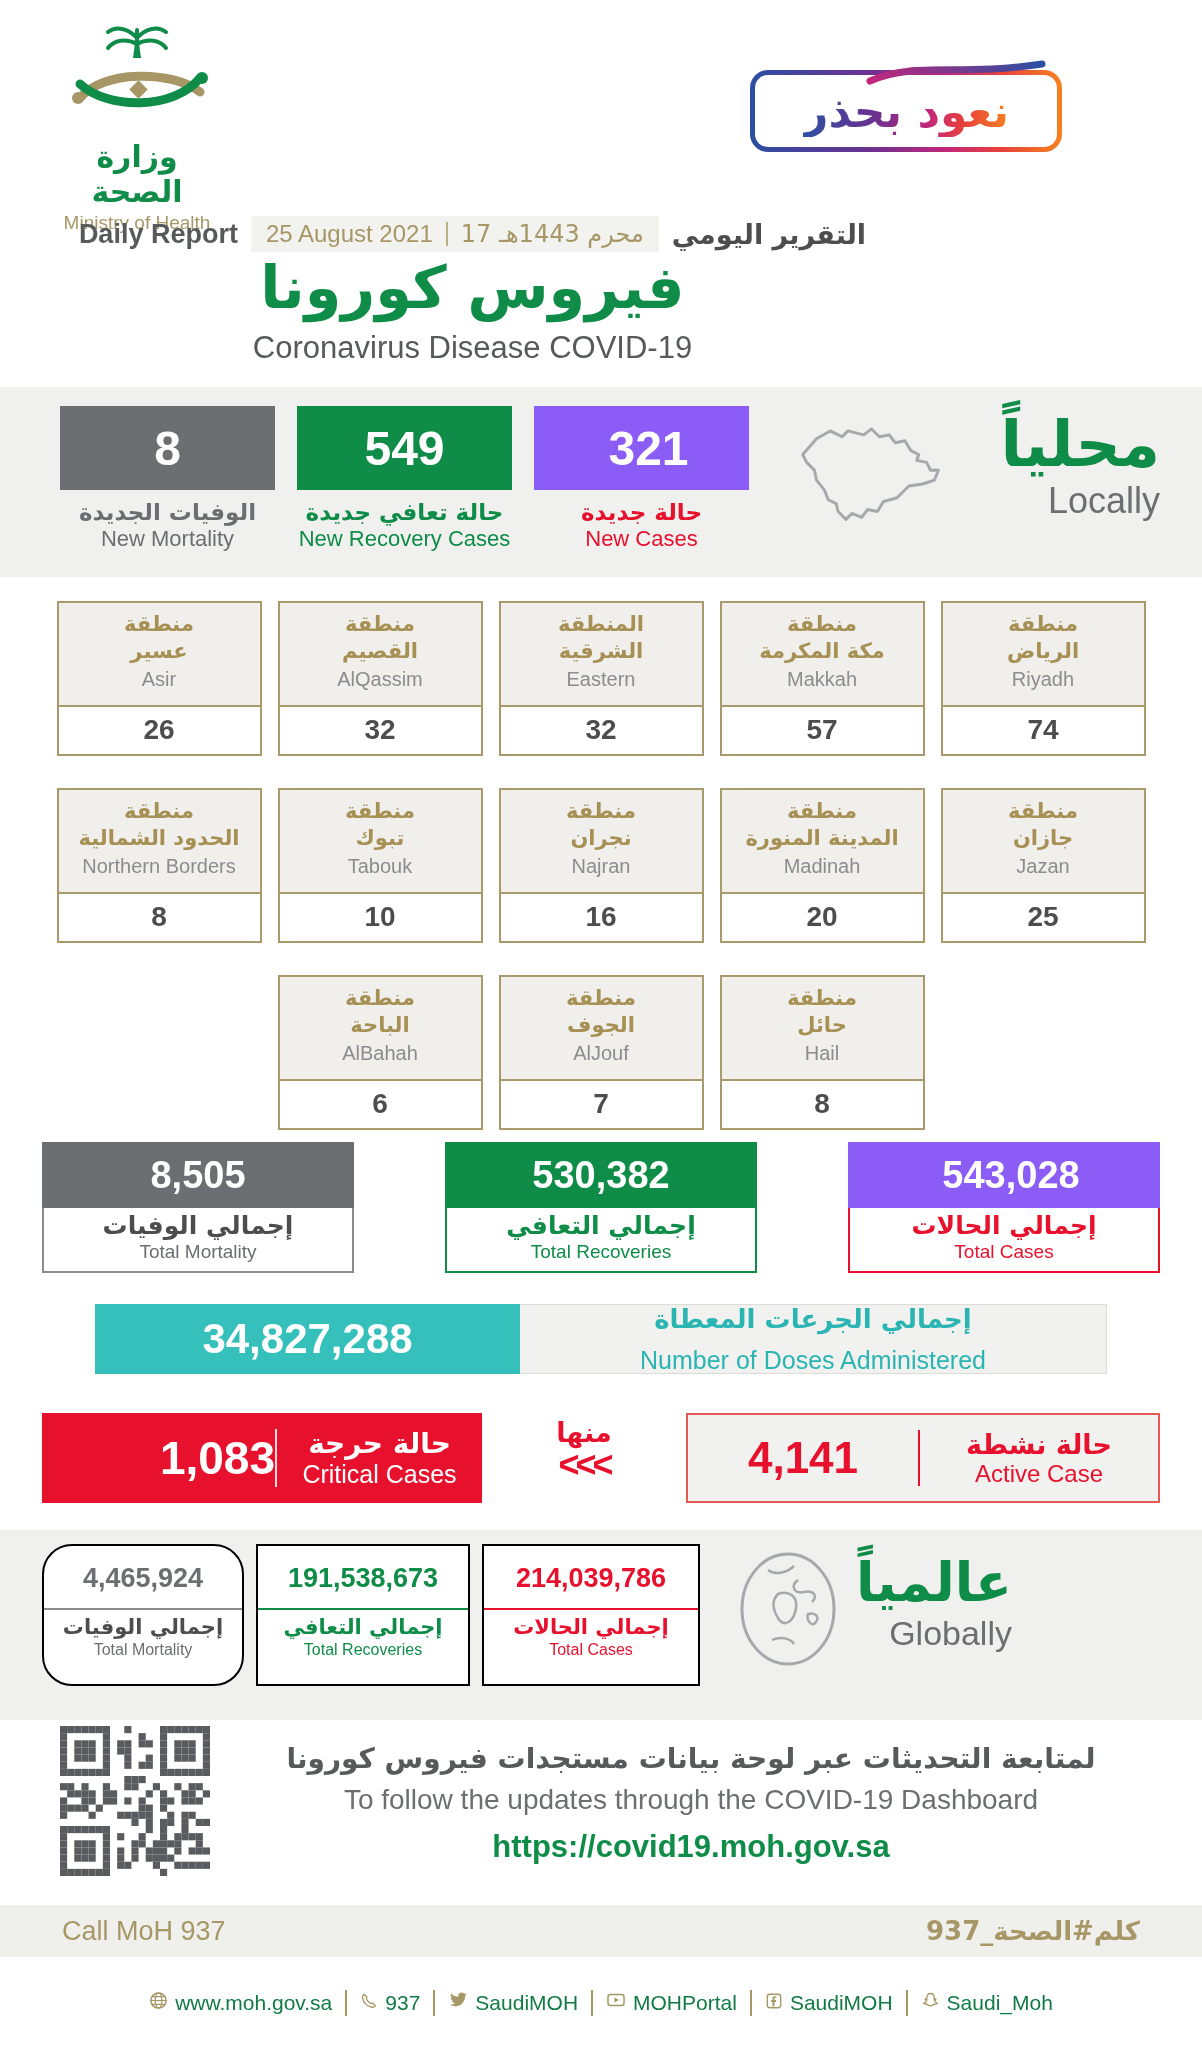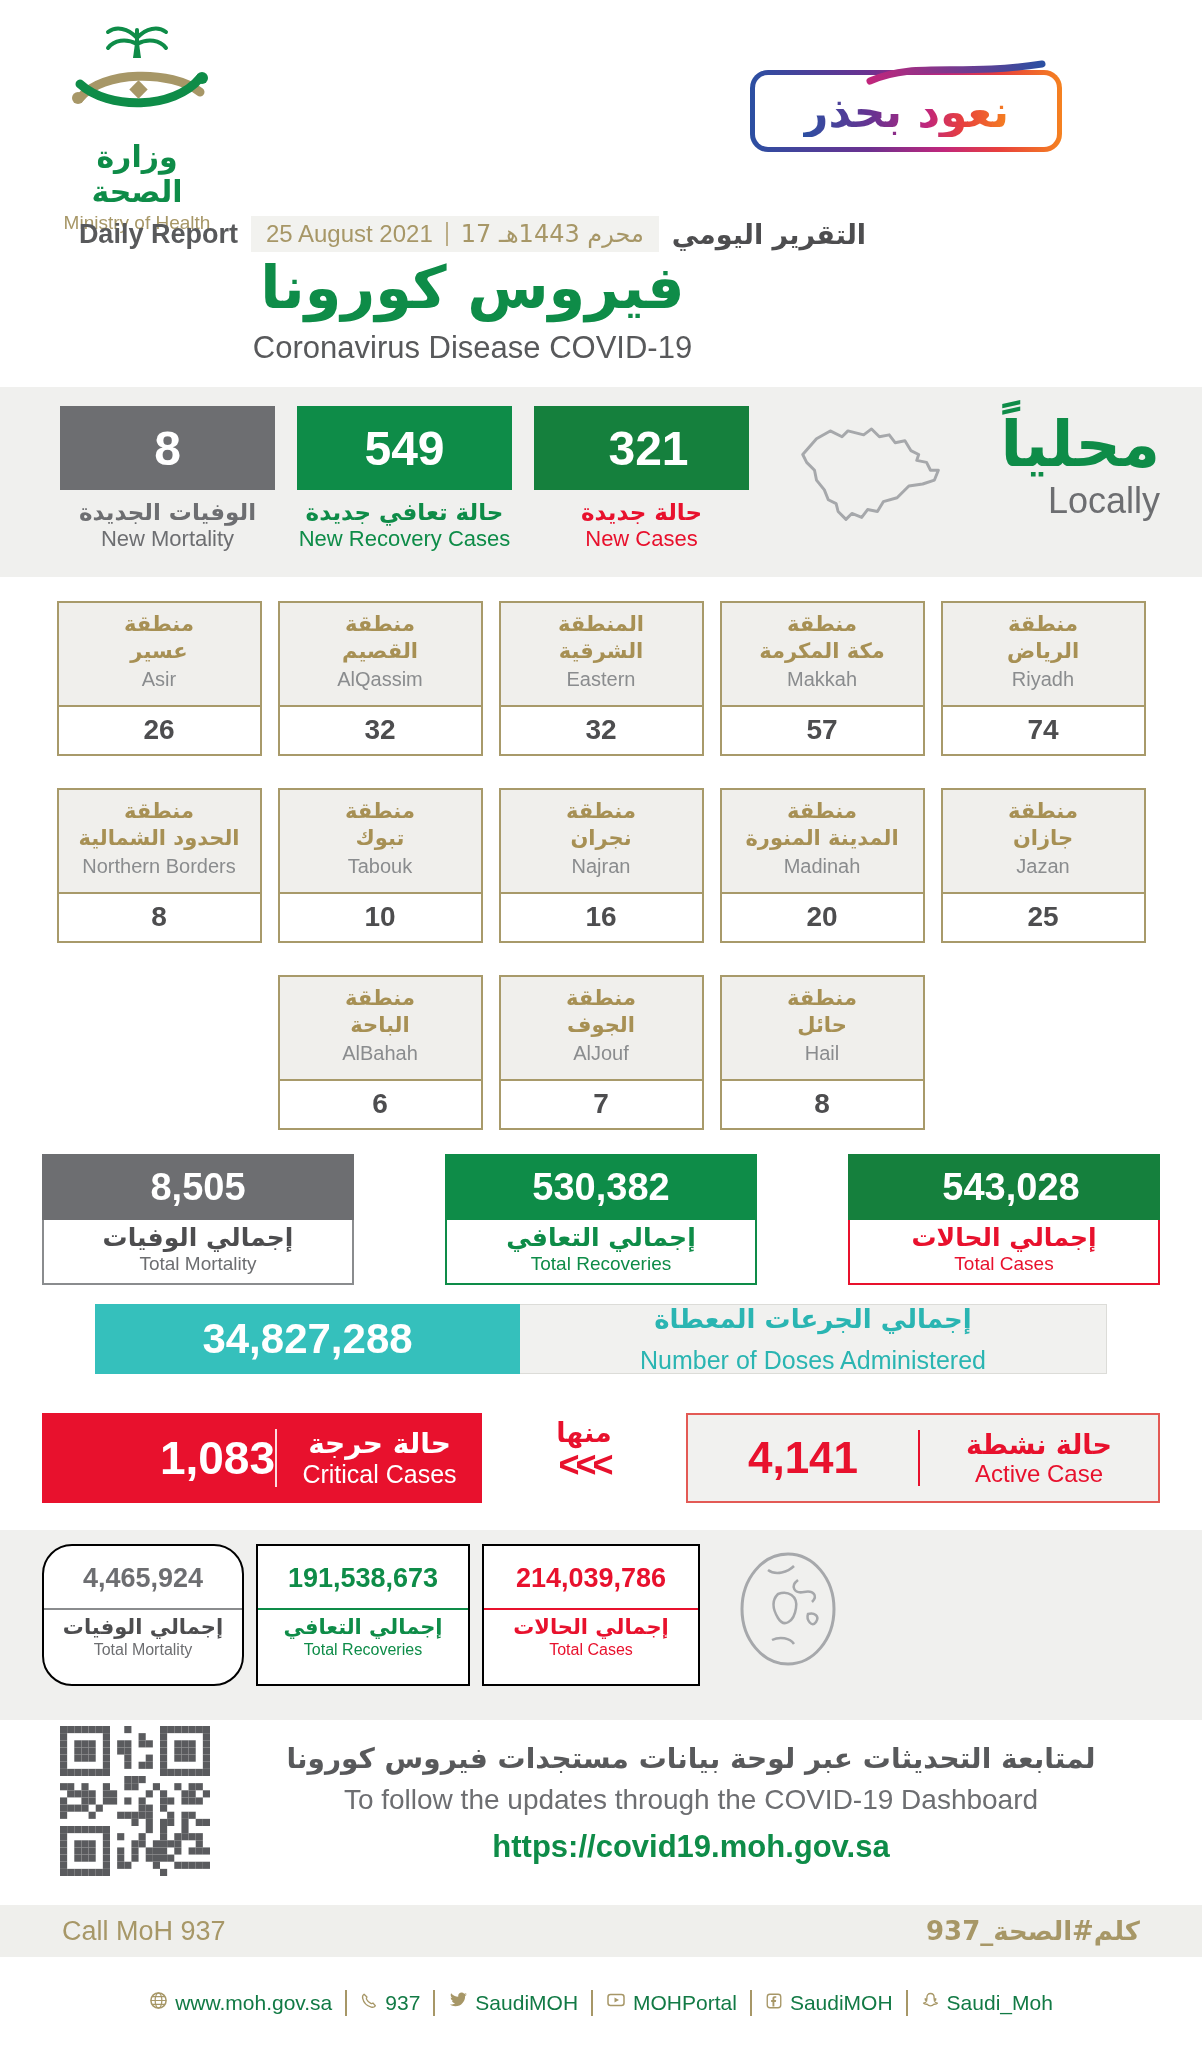--- a/index.html
+++ b/index.html
@@ -34,41 +34,41 @@
   .title-ar { position:absolute; top:247px; left:0; width:945px; text-align:center;
       font-size:59px; line-height:82px; font-weight:bold; color:#0e8c48; }
   .title-en { position:absolute; top:330px; left:0; width:945px; text-align:center;
       font-size:31px; color:#58595b; }
 
   
   .locally { height:190px; background:#f0f0ee; display:flex; padding:19px 42px 0 60px; }
   .stat { width:215px; margin-right:22px; text-align:center; }
   .stat-box { height:84px; display:flex; align-items:center; justify-content:center;
       font-size:48px; font-weight:bold; color:#fff; }
-  .bg-gray { background:#6d6e71; } .bg-green { background:#0e8c48; } .bg-red { background:#15803d;padding-left:14px; }
+  .bg-gray { background:#6d6e71; } .bg-green { background:#0e8c48; } .bg-red { background:#8b5cf6;padding-left:14px; }
   .c-gray { color:#6d6e71; } .c-green { color:#0e8c48; } .c-red { color:#e8112d; }
   .stat-lab-ar { font-size:23px; font-weight:bold; margin-top:9px; }
   .stat-lab-en { font-size:22px; margin-top:1px; }
   .map-wrap { margin-left:16px; margin-top:2px; }
   .loc-head { margin-left:auto; text-align:right; padding-top:4px; }
   .loc-head-ar { font-size:63px; line-height:70px; font-weight:bold; color:#0e8c48; }
   .loc-head-en { font-size:36px; color:#6d6e71; margin-top:0px; }
 
   
   .regions { height:553px; padding-top:24px; background:#fff; }
   .region-row { display:flex; justify-content:center; gap:16px; margin-bottom:32px; }
   .region-card { width:205px; height:155px; border:2px solid #a89a6a; background:#fff; text-align:center; }
   .rc-top { background:#f0efec; border-bottom:2px solid #a89a6a; height:104px; padding-top:8px; }
   .rc-ar { font-size:21px; font-weight:bold; color:#a79054; line-height:27px; }
   .rc-en { font-size:20px; color:#8a8c8e; line-height:26px; margin-top:1px; }
   .rc-val { font-size:28px; font-weight:bold; color:#4d4d4f; line-height:45px; }
 
   
   .totals { height:160px; padding:12px 42px 0; display:flex; justify-content:space-between; background:#fff; }
-  .total-box { width:312px; height:131px; text-align:center;margin-top:12px; }
+  .total-box { width:312px; height:131px; text-align:center; }
   .tb-top { height:66px; display:flex; align-items:center; justify-content:center;
       color:#fff; font-size:38px; font-weight:bold; }
   .tb-bottom { height:65px; border:2px solid; border-top:none; padding-top:3px; background:#fff; }
   .tb-ar { font-size:25px; font-weight:bold; }
   .tb-en { font-size:19px; margin-top:1px; }
   .bd-gray { border-color:#8a8c8e; } .bd-green { border-color:#0e8c48; } .bd-red { border-color:#e8112d; }
 
   
   .doses { height:110px; padding:14px 95px 0; background:#fff; }
   .doses-bar { display:flex; height:70px; }
@@ -405,20 +405,24 @@
       <div class="g-en c-red">Total Cases</div>
     </div>
   </div>
   <div class="g-globe">
     <svg width="100" height="122" viewBox="0 0 100 122">
       <ellipse cx="50" cy="61" rx="46" ry="55" fill="none" stroke="#a6a8ab" stroke-width="3"></ellipse>
       <path d="M30,22 C38,28 50,24 56,18 M60,32 C52,38 56,46 66,44 C76,42 80,48 74,54
                M40,46 C50,42 60,48 58,60 C56,74 46,80 40,70 C34,60 34,52 40,46 Z
                M70,66 C76,64 82,68 78,74 C74,80 68,72 70,66 Z M34,92 C42,88 52,90 56,96" fill="none" stroke="#a6a8ab" stroke-width="2.5"></path>
     </svg>
+  </div>
+  <div class="g-head">
+    <div class="g-head-ar ar" dir="rtl">عالمياً</div>
+    <div class="g-head-en">Globally</div>
   </div>
 </div>
 
 <div class="dashboard">
   <div id="qr-box"><svg width="150" height="150" viewBox="0 0 147 147" fill="#5a5b5e">
         <rect x="0" y="0" width="7" height="7"></rect>
         <rect x="7" y="0" width="7" height="7"></rect>
         <rect x="14" y="0" width="7" height="7"></rect>
         <rect x="21" y="0" width="7" height="7"></rect>
         <rect x="28" y="0" width="7" height="7"></rect>

